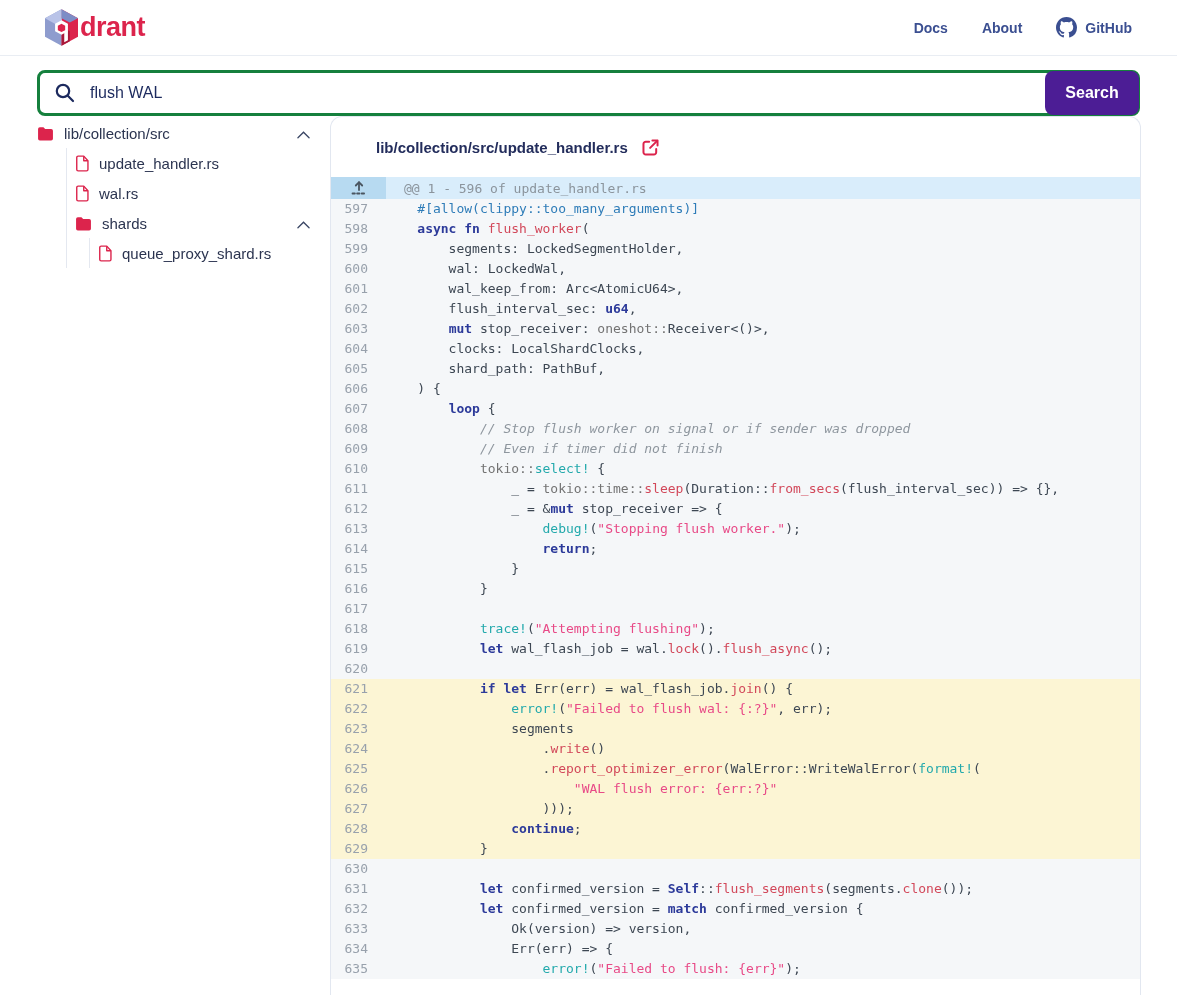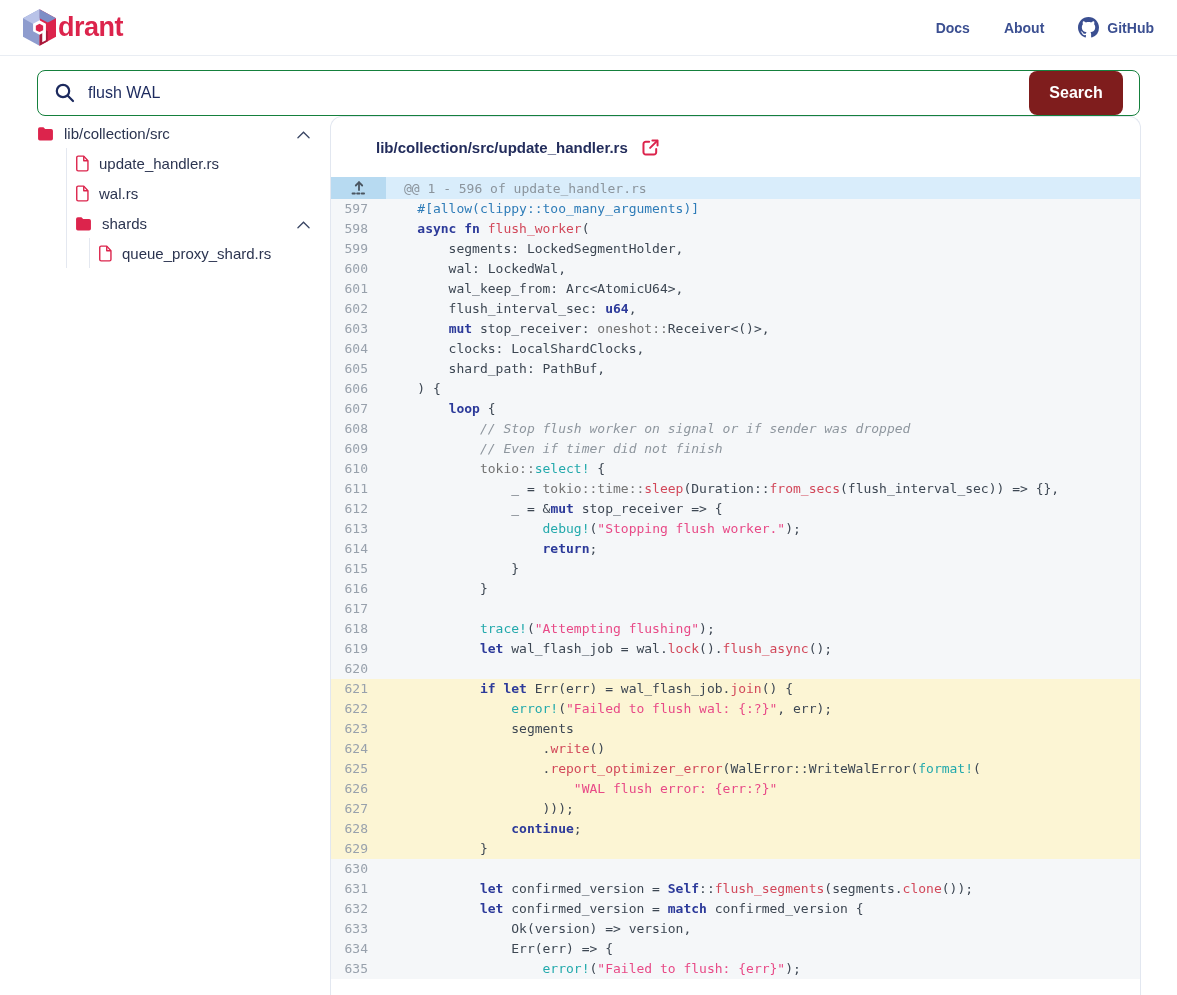--- a/index.html
+++ b/index.html
@@ -1,35 +1,35 @@
 <!DOCTYPE html>
 <html><head>
 <meta charset="utf-8">
 <style>
   * { margin:0; padding:0; box-sizing:border-box; }
   html,body { width:1177px; height:995px; overflow:hidden; background:#fff;
               font-family:"Liberation Sans", sans-serif; }
 
   
   header { height:56px; display:flex; align-items:center; justify-content:space-between;
-           padding:0 23px; border-bottom:1px solid #e9edf3;gap:40px; }
+           padding:0 45px; border-bottom:1px solid #e9edf3;gap:40px; }
   .logo { display:flex; align-items:center; gap:2px; text-decoration:none; cursor:pointer; }
   .wordmark { color:#dc244c; font-weight:bold; font-size:27px; letter-spacing:-.5px; line-height:1; }
   nav { display:flex; align-items:center; gap:34px; }
   nav a { color:#3b4f91; font-size:14px; font-weight:600; text-decoration:none; cursor:pointer;
           display:flex; align-items:center; gap:8px; }
 
   
   .searchbar { position:relative; margin:14px 37px 0 37px; height:46px; }
-  .searchbar input { width:100%; height:46px; border:1px solid #15803d; border-radius:8px;
+  .searchbar input { width:100%; height:46px; border:3px solid #15803d; border-radius:8px;
                      padding:0 110px 0 50px; font-size:16px; color:#1c2a5e; outline:none;
                      font-family:"Liberation Sans", sans-serif; background:#fff; }
   .searchbar .mag { position:absolute; left:16px; top:11px; }
-  .searchbar button { position:absolute; right:17px; top:1px; height:44px; width:94px;
-                      background:#7f1d1d; color:#fff; font-weight:bold; font-size:16px;
+  .searchbar button { position:absolute; right:1px; top:1px; height:44px; width:94px;
+                      background:#4c1d95; color:#fff; font-weight:bold; font-size:16px;
                       border:none; border-radius:8px; cursor:pointer;
                       font-family:"Liberation Sans", sans-serif; }
 
   
   .content { display:flex; margin-top:0; padding-left:37px; align-items:flex-start; }
   aside { width:293px; flex:none; padding-top:2px; }
   .trow { display:flex; align-items:center; height:30px; gap:10px; cursor:pointer;
           color:#2b3450; font-size:15px; font-weight:500; position:relative; padding-right:20px; }
   .trow .lbl { flex:1; white-space:nowrap; overflow:hidden; }
   .kids { margin-left:29px; border-left:1px solid #e4e8f0; padding-left:8px; }

